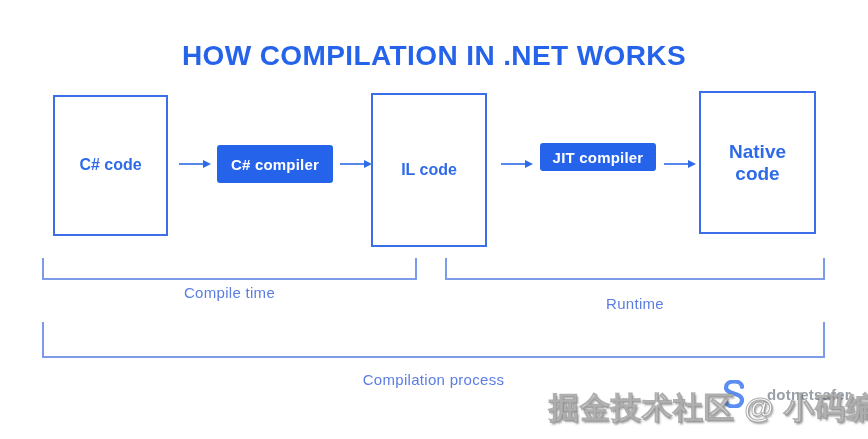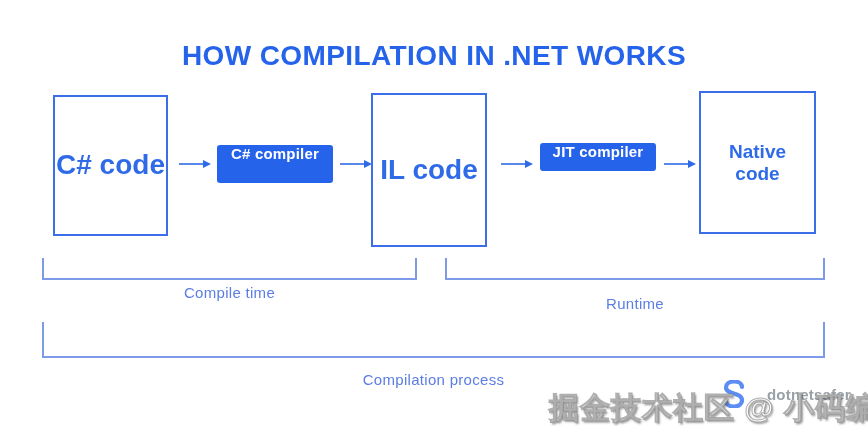--- a/index.html
+++ b/index.html
@@ -5,27 +5,27 @@
   * { margin: 0; padding: 0; box-sizing: border-box; }
   html, body { width: 868px; height: 439px; background: #ffffff; overflow: hidden;
     font-family: "Liberation Sans", sans-serif; }
   .stage { position: relative; width: 868px; height: 439px; background: #fff; }
 
   .title { position: absolute; top: 40px; left: 0; width: 100%; text-align: center;
     font-size: 28px; font-weight: bold; letter-spacing: 0.4px; color: #2563eb; }
 
   .node-box { position: absolute; border: 2px solid #3b6ee8; background: #fff;
     display: flex; align-items: center; justify-content: center; text-align: center;
-    color: #2f6be8; font-weight: bold; font-size: 28px; line-height: 1.15; }
+    color: #2f6be8; font-weight: bold; font-size: 16px; line-height: 1.15; }
   .box-cscode   { left: 53px;  top: 95px; width: 115px; height: 141px; }
   .box-ilcode   { left: 371px; top: 93px; width: 116px; height: 154px; }
   .box-native   { left: 699px; top: 91px; width: 117px; height: 143px; font-size: 19px; padding: 4px 14px; }
 
   .node-badge { position: absolute; background: #2563eb; border-radius: 3px;
-    display: flex; align-items: flex-start; justify-content: center;
+    display: flex; align-items: center; justify-content: center;
     color: #ffffff; font-weight: bold; font-size: 15px; letter-spacing: 0.2px; }
   .badge-cscompiler  { left: 217px; top: 145px; width: 116px; height: 38px; }
   .badge-jitcompiler { left: 540px; top: 143px; width: 116px; height: 28px; }
 
   .arrow { position: absolute; top: 158px; width: 34px; height: 12px; }
   .arrow-1 { left: 178px; } .arrow-2 { left: 339px; } .arrow-3 { left: 500px; } .arrow-4 { left: 663px; }
 
   .bracket { position: absolute; border-left: 2px solid #7e9bea;
     border-right: 2px solid #7e9bea; border-bottom: 2px solid #7e9bea; }
   .bracket-compile { left: 42px;  top: 258px; width: 375px; height: 22px; }

